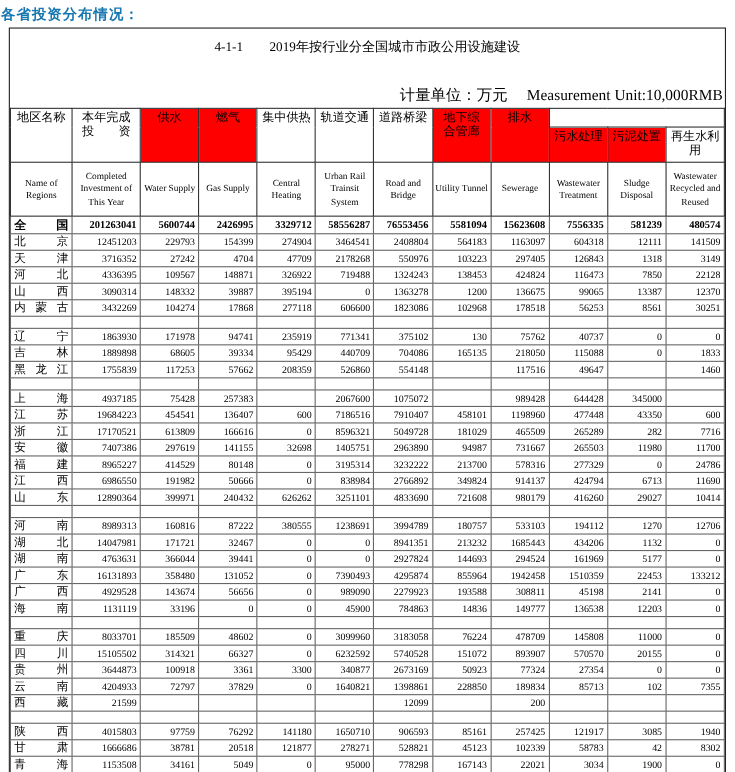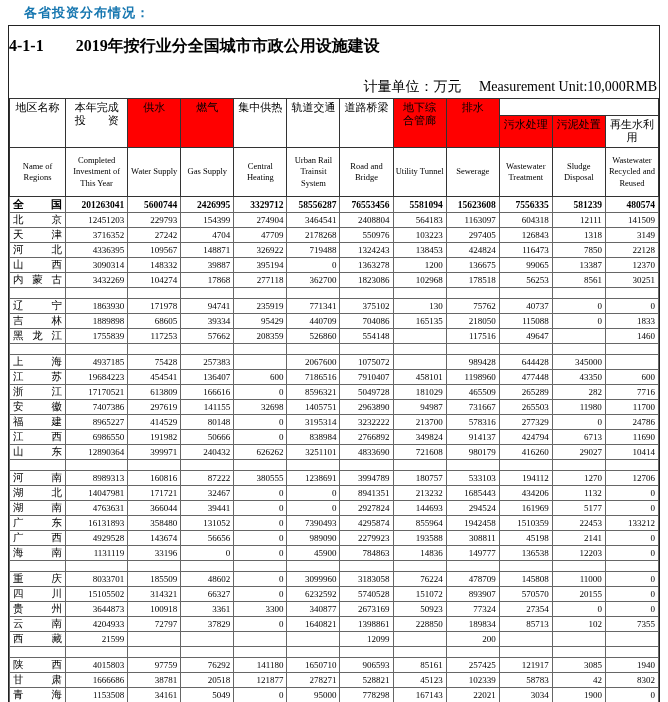--- a/index.html
+++ b/index.html
@@ -1,32 +1,32 @@
 <!DOCTYPE html>
 <html style="--accent: #1777b0; --hl: #ff0000;"><head>
 <meta charset="utf-8">
 <style>
   html,body{margin:0;padding:0;}
   body{
     width:668px;height:702px;background:#ffffff;position:relative;
     font-family:"Liberation Serif","DejaVu Serif",serif;color:#000;
   }
   .page-label{
-    position:absolute;left:24px;top:4px;
+    position:absolute;left:1px;top:4px;
     font-family:"Liberation Sans","DejaVu Sans",sans-serif;
     font-weight:bold;font-size:13px;color:var(--accent,#1777b0);
     letter-spacing:1px;
   }
   .table-box{
     position:absolute;left:8px;top:25px;width:650px;
     border:1px solid #222;background:#fff;
   }
   .title-area{position:relative;height:72px;}
   .title-line{
-    font-weight:bold;font-size:16px;line-height:1.45;
+    text-align:center;font-weight:normal;font-size:12px;line-height:1.45;
   }
   .title-line.first{padding-top:8px;}
   .unit-note{
     position:absolute;right:2px;bottom:2px;font-size:14px;white-space:nowrap;
   }
   table.main{
     border-collapse:collapse;table-layout:fixed;width:100%;padding-left:44px;
   }
   table.main th, table.main td{
     border:1px solid #666;overflow:hidden;
@@ -214,21 +214,21 @@
             <div class="region-just">
               <span>内</span>
               <span>蒙</span>
               <span>古</span>
             </div>
           </td>
           <td class="num-cell">3432269</td>
           <td class="num-cell">104274</td>
           <td class="num-cell">17868</td>
           <td class="num-cell">277118</td>
-          <td class="num-cell">362700</td>
+          <td class="num-cell">606600</td>
           <td class="num-cell">1823086</td>
           <td class="num-cell">102968</td>
           <td class="num-cell">178518</td>
           <td class="num-cell">56253</td>
           <td class="num-cell">8561</td>
           <td class="num-cell">30251</td>
         </tr>
         <tr class="sep-row">
           <td class="region-cell"></td>
           <td class="num-cell"></td>

